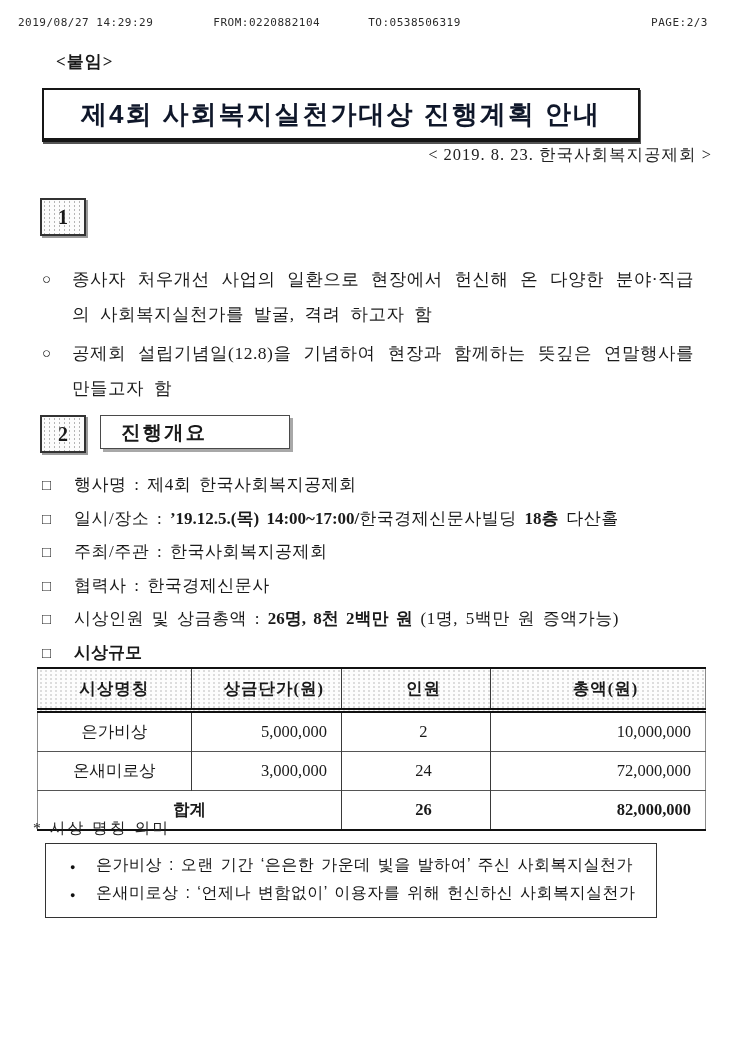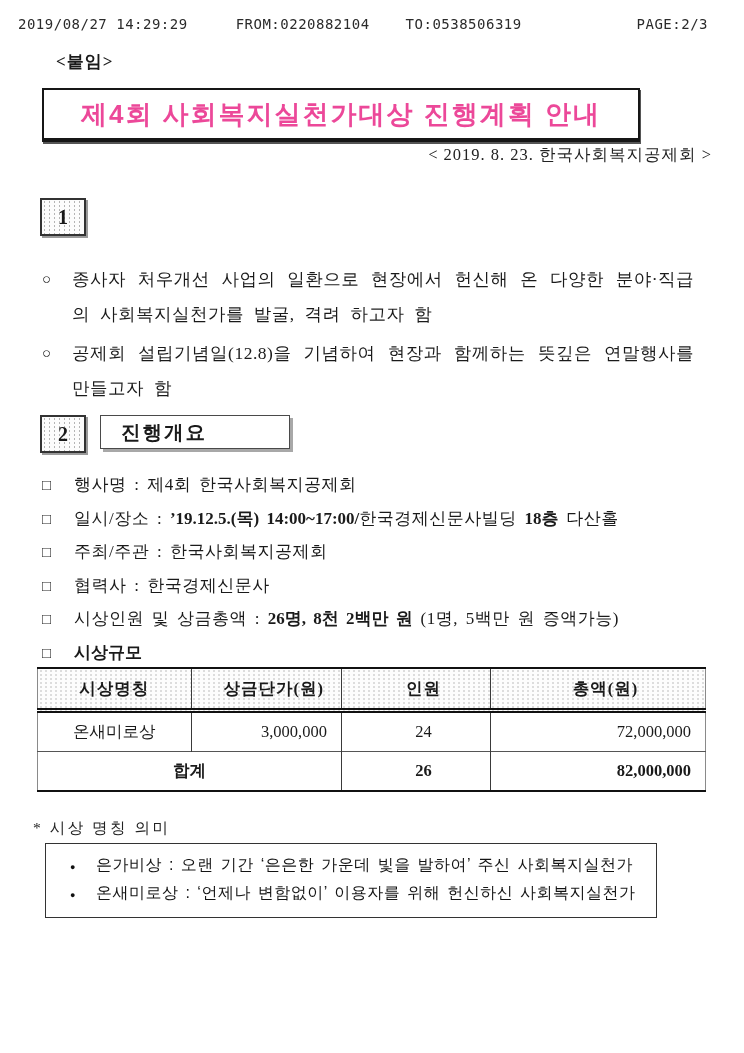--- a/index.html
+++ b/index.html
@@ -1,31 +1,31 @@
 <!DOCTYPE html>
 <html lang="ko"><head>
 <meta charset="utf-8">
 <style>
   html,body{margin:0;padding:0;}
   body{width:744px;height:1053px;background:#ffffff;position:relative;
        font-family:"Liberation Serif","DejaVu Serif",serif;color:#1a1a1a;overflow:hidden;}
 
   
   .fax-header{position:absolute;top:16px;left:18px;width:690px;display:flex;
-    font-family:"DejaVu Sans Mono",monospace;font-size:14px;color:#2b2b2b;letter-spacing:.5px;}
+    font-family:"DejaVu Sans Mono",monospace;font-size:11px;color:#2b2b2b;letter-spacing:.5px;gap:12px;}
   .fax-from{margin-left:48px;} .fax-to{margin-left:36px;} .fax-page{margin-left:auto;}
 
   .attachment{position:absolute;top:50px;left:44px;font-size:17px;font-weight:bold;letter-spacing:1px;margin-left:12px;}
 
   
   .title-box{position:absolute;top:88px;left:42px;width:594px;height:48px;
     border:2px solid #161616;border-bottom-width:4px;box-shadow:1px 2px 0 #555;
     display:flex;align-items:center;justify-content:center;}
   .title-box .t{font-family:"Liberation Sans","DejaVu Sans",sans-serif;font-weight:bold;
-    font-size:26px;letter-spacing:2px;color:#ec4899;}
+    font-size:26px;letter-spacing:2px;color:#0f172a;}
   .subtitle{position:absolute;top:144px;left:0;width:712px;text-align:right;
     font-size:16.5px;letter-spacing:1px;color:#222;}
 
   
   .sec-head{position:absolute;left:40px;display:flex;align-items:flex-start;}
   .sec-num{width:42px;height:34px;border:2px solid #333;box-shadow:2px 2px 0 #9a9a9a;
     display:flex;align-items:center;justify-content:center;font-weight:bold;font-size:20px;
     background-color:#fcfcfc;background-image:radial-gradient(circle,#b5b5b5 .8px,rgba(0,0,0,0) 1px);
     background-size:5px 4px;}
   .sec-label{margin-left:14px;width:168px;height:32px;border:1.5px solid #4a4a4a;
@@ -142,20 +142,26 @@
   <thead>
       <tr id="award-table-head">
         <th>시상명칭</th>
         <th>상금단가(원)</th>
         <th>인원</th>
         <th>총액(원)</th>
       </tr>
     </thead>
   <tbody id="award-table-body">
       <tr>
+        <td>은가비상</td>
+        <td class="amt">5,000,000</td>
+        <td>2</td>
+        <td class="amt">10,000,000</td>
+      </tr>
+      <tr>
         <td>온새미로상</td>
         <td class="amt">3,000,000</td>
         <td>24</td>
         <td class="amt">72,000,000</td>
       </tr>
       <tr class="total">
         <td colspan="2">합계</td>
         <td>26</td>
         <td class="amt">82,000,000</td>
       </tr>

